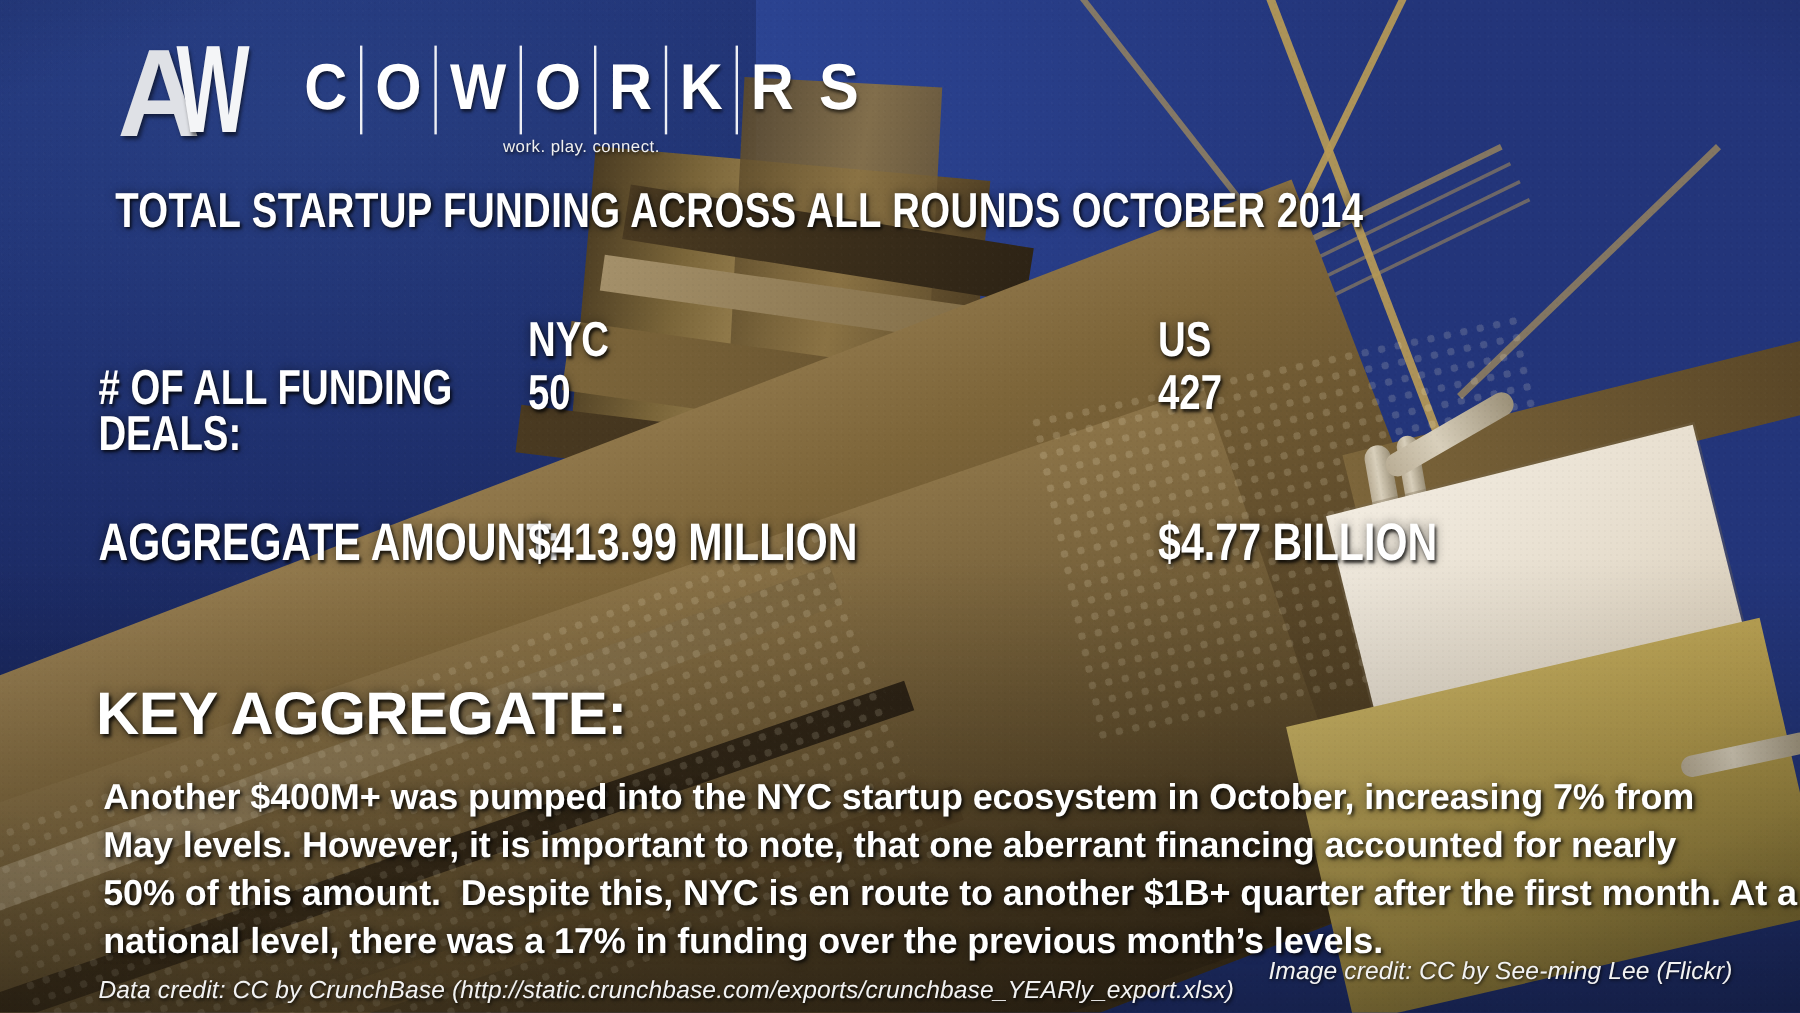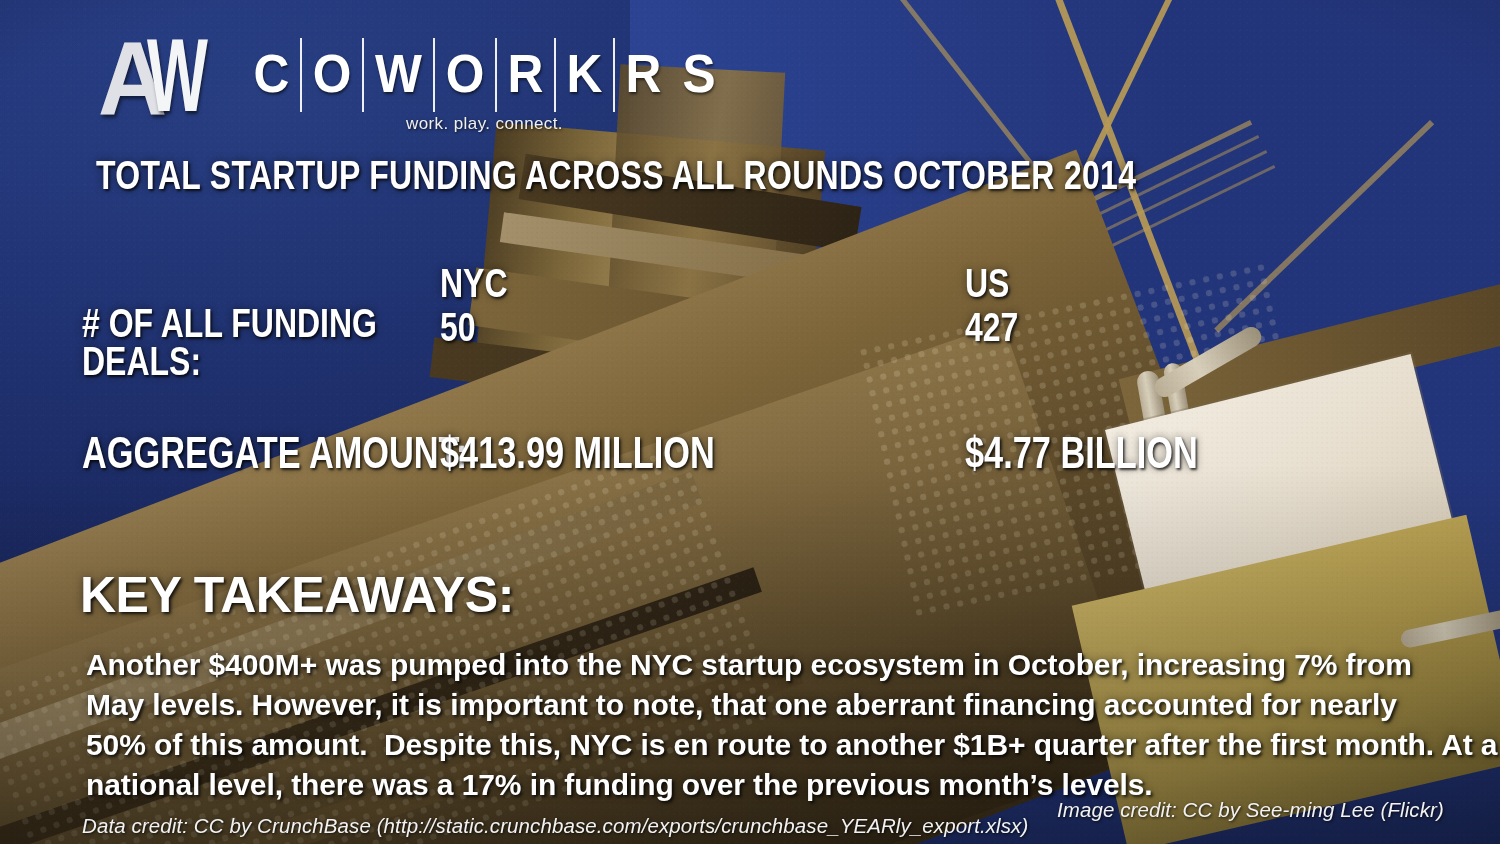--- a/index.html
+++ b/index.html
@@ -141,21 +141,21 @@
   .cw-letters{display:flex;align-items:stretch;}
   .cw-letters span.cl{
     color:#fff;font-weight:bold;font-size:54px;line-height:1;
     letter-spacing:0;padding:0 9px;transform:scaleX(.92);
     text-shadow:1px 2px 3px rgba(0,0,0,.6);
   }
   .cw-letters span.bar{
     width:2px;background:rgba(255,255,255,.92);margin:-8px 0 -12px 0;
   }
   .cw-tag{
-    color:#f0f0f0;font-size:17px;margin-top:14px;letter-spacing:.4px;
+    color:#f0f0f0;font-size:14px;margin-top:14px;letter-spacing:.4px;
     text-shadow:1px 1px 3px rgba(0,0,0,.7);font-weight:normal;
   }
 
   
   .headline{
     position:absolute;left:96px;top:152px;width:1380px;
     color:#fff;font-weight:bold;font-size:41px;letter-spacing:.4px;
     transform:scaleX(1.02);transform-origin:left center;
     white-space:nowrap;
   }
@@ -293,21 +293,21 @@
       <div class="col-label cond s36 lbl1 shadow-txt"># OF ALL FUNDING</div>
       <div class="col-label cond s36 lbl2 shadow-txt">DEALS:</div>
       <div class="col-nyc cond s36 val-row shadow-txt">50</div>
       <div class="col-us cond s36 val-row shadow-txt">427</div>
 
       <div class="col-label cond s40 agg-row shadow-txt">AGGREGATE AMOUNT:</div>
       <div class="col-nyc cond s40 agg-row shadow-txt">$413.99 MILLION</div>
       <div class="col-us cond s40 agg-row shadow-txt">$4.77 BILLION</div>
     </div>
 
-    <div class="kt-title shadow-txt">KEY TAKEAWAYS:</div>
+    <div class="kt-title shadow-txt">KEY AGGREGATE:</div>
 
     <div class="kt-body">
       <p class="shadow-txt">Another $400M+ was pumped into the NYC startup ecosystem in October, increasing 7% from</p>
       <p class="shadow-txt">May levels. However, it is important to note, that one aberrant financing accounted for nearly</p>
       <p class="shadow-txt">50% of this amount.  Despite this, NYC is en route to another $1B+ quarter after the first month. At a</p>
       <p class="shadow-txt">national level, there was a 17% in funding over the previous month’s levels.</p>
     </div>
 
     <div class="credit credit-image">Image credit: CC by See-ming Lee  (Flickr)</div>
     <div class="credit credit-data">Data credit: CC by CrunchBase (http://static.crunchbase.com/exports/crunchbase_YEARly_export.xlsx)</div>

